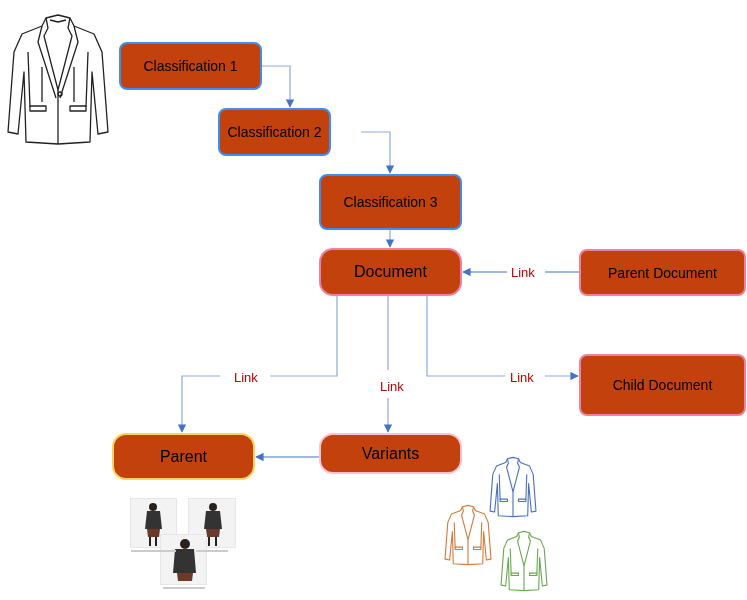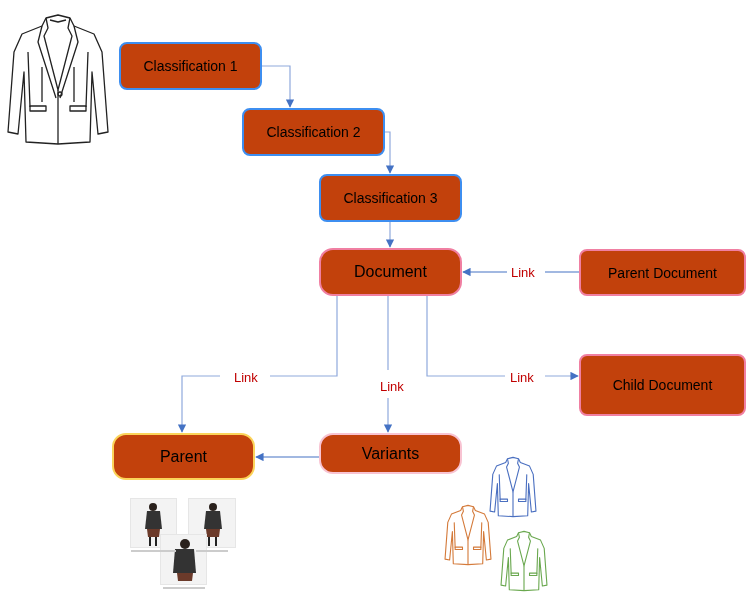--- a/index.html
+++ b/index.html
@@ -44,24 +44,24 @@
 </svg>
 
 <div class="lbl" style="left:509px; top:265px;">Link</div>
 <div class="lbl" style="left:232px; top:370px;">Link</div>
 <div class="lbl" style="left:378px; top:379px;">Link</div>
 <div class="lbl" style="left:508px; top:370px;">Link</div>
 
 <div class="node blue" style="left:119px; top:42px; width:143px; height:48px;">
   <span>Classification 1</span>
 </div>
-<div class="node blue" style="left:218px; top:108px; width:143px; height:48px;margin-left:24px;">
+<div class="node blue" style="left:218px; top:108px; width:113px; height:48px;">
   <span>Classification 2</span>
 </div>
-<div class="node blue" style="left:319px; top:174px; width:143px; height:48px;">
+<div class="node blue" style="left:319px; top:174px; width:143px; height:56px;">
   <span>Classification 3</span>
 </div>
 <div class="node pink big" style="left:319px; top:248px; width:143px; height:48px;">
   <span>Document</span>
 </div>
 <div class="node pink mid" style="left:579px; top:249px; width:167px; height:47px;">
   <span>Parent Document</span>
 </div>
 <div class="node pink mid" style="left:579px; top:354px; width:167px; height:62px;">
   <span>Child Document</span>

